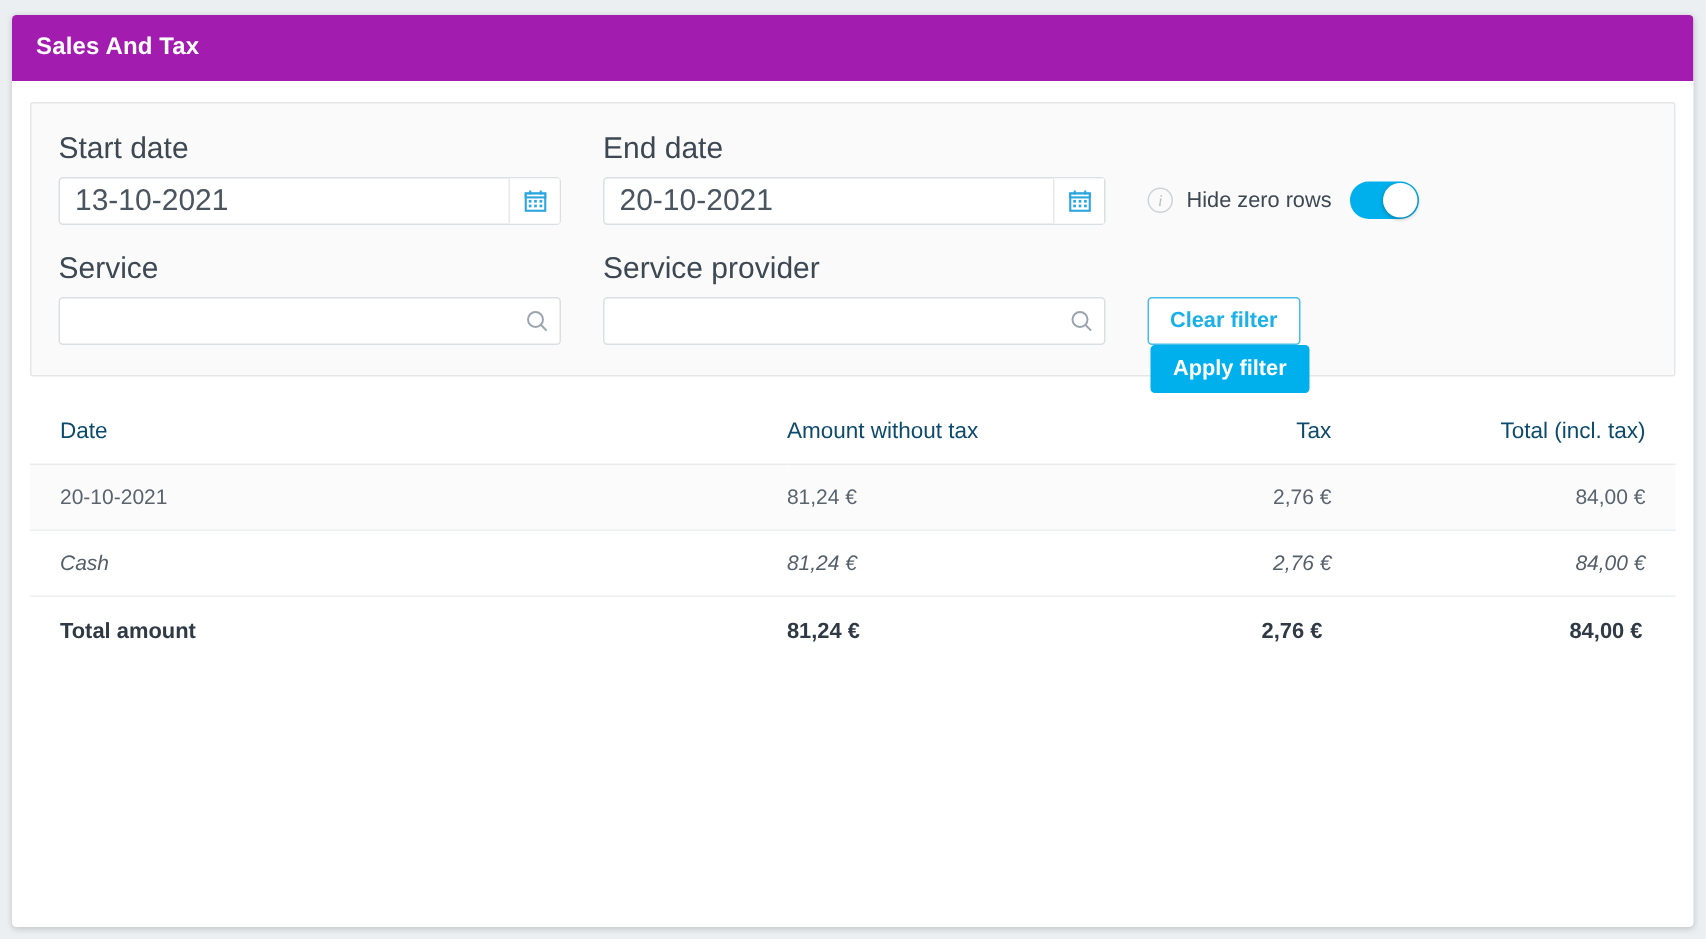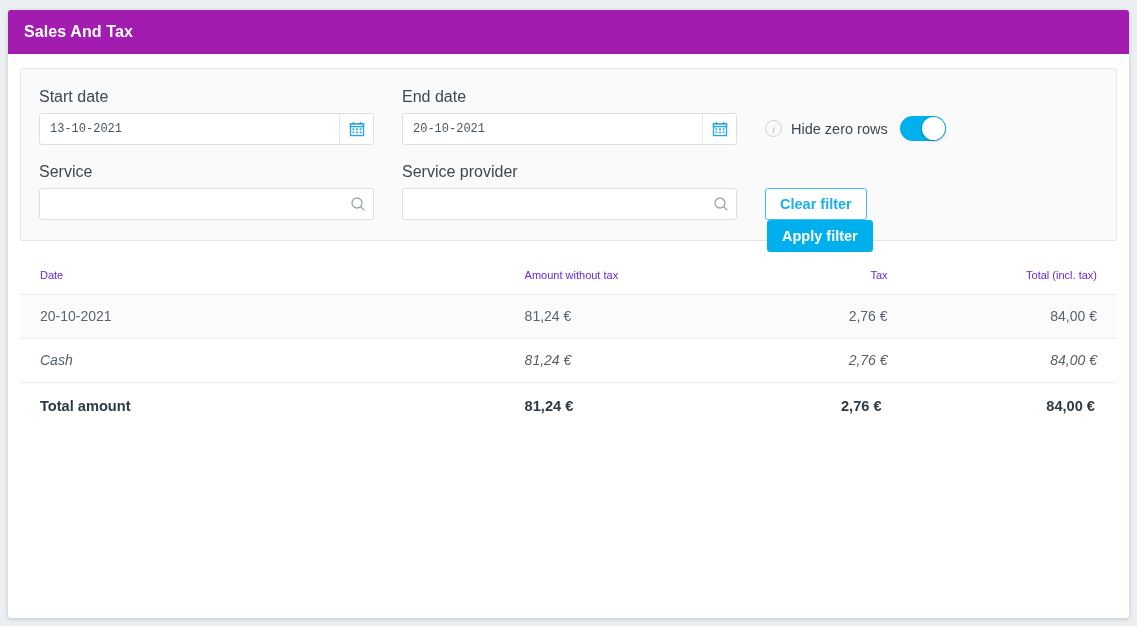--- a/index.html
+++ b/index.html
@@ -48,40 +48,40 @@
     padding: 18px 18px 20px 18px;
   }
   .filter-row {
     display: flex;
     align-items: flex-end;
   }
   .filter-row + .filter-row { margin-top: 17px; }
 
   .field { width: 335px; margin-right: 28px; }
   .field-label {
-    font-size: 16px;
+    font-size: 20px;
     color: #3d4852;
     margin-bottom: 7px;
     line-height: 1.2;
   }
   .input-wrap {
     position: relative;
     height: 32px;
     background: #ffffff;
     border: 1px solid #dcdfe2;
     border-radius: 3px;
     display: flex;
     align-items: center;
   }
   .input-wrap input {
     border: 0;
     outline: none;
     background: transparent;
-    font-family: Liberation Mono, monospace;
-    font-size: 12px;
+    font-family: Liberation Sans, sans-serif;
+    font-size: 20px;
     color: #4a5560;
     padding: 0 10px;
     flex: 1;
     height: 100%;
     width: 100%;
   }
   .input-addon {
     width: 34px;
     height: 30px;
     border-left: 1px solid #e6e8ea;
@@ -170,23 +170,23 @@
   }
 
   
   .table {
     margin-top: 18px;
     width: 100%;
     border-collapse: collapse;
     table-layout: fixed;
   }
   .table th {
-    font-size: 11px;
+    font-size: 15px;
     font-weight: normal;
-    color: #6d28d9;
+    color: #0c4a6e;
     padding: 10px 0 13px 0;
     border-bottom: 1px solid #e9ebed;
     vertical-align: bottom;
   }
   .table td {
     font-size: 14px;
     color: #5a646e;
     padding: 13px 0 14px 0;
     border-bottom: 1px solid #eceeef;
   }

